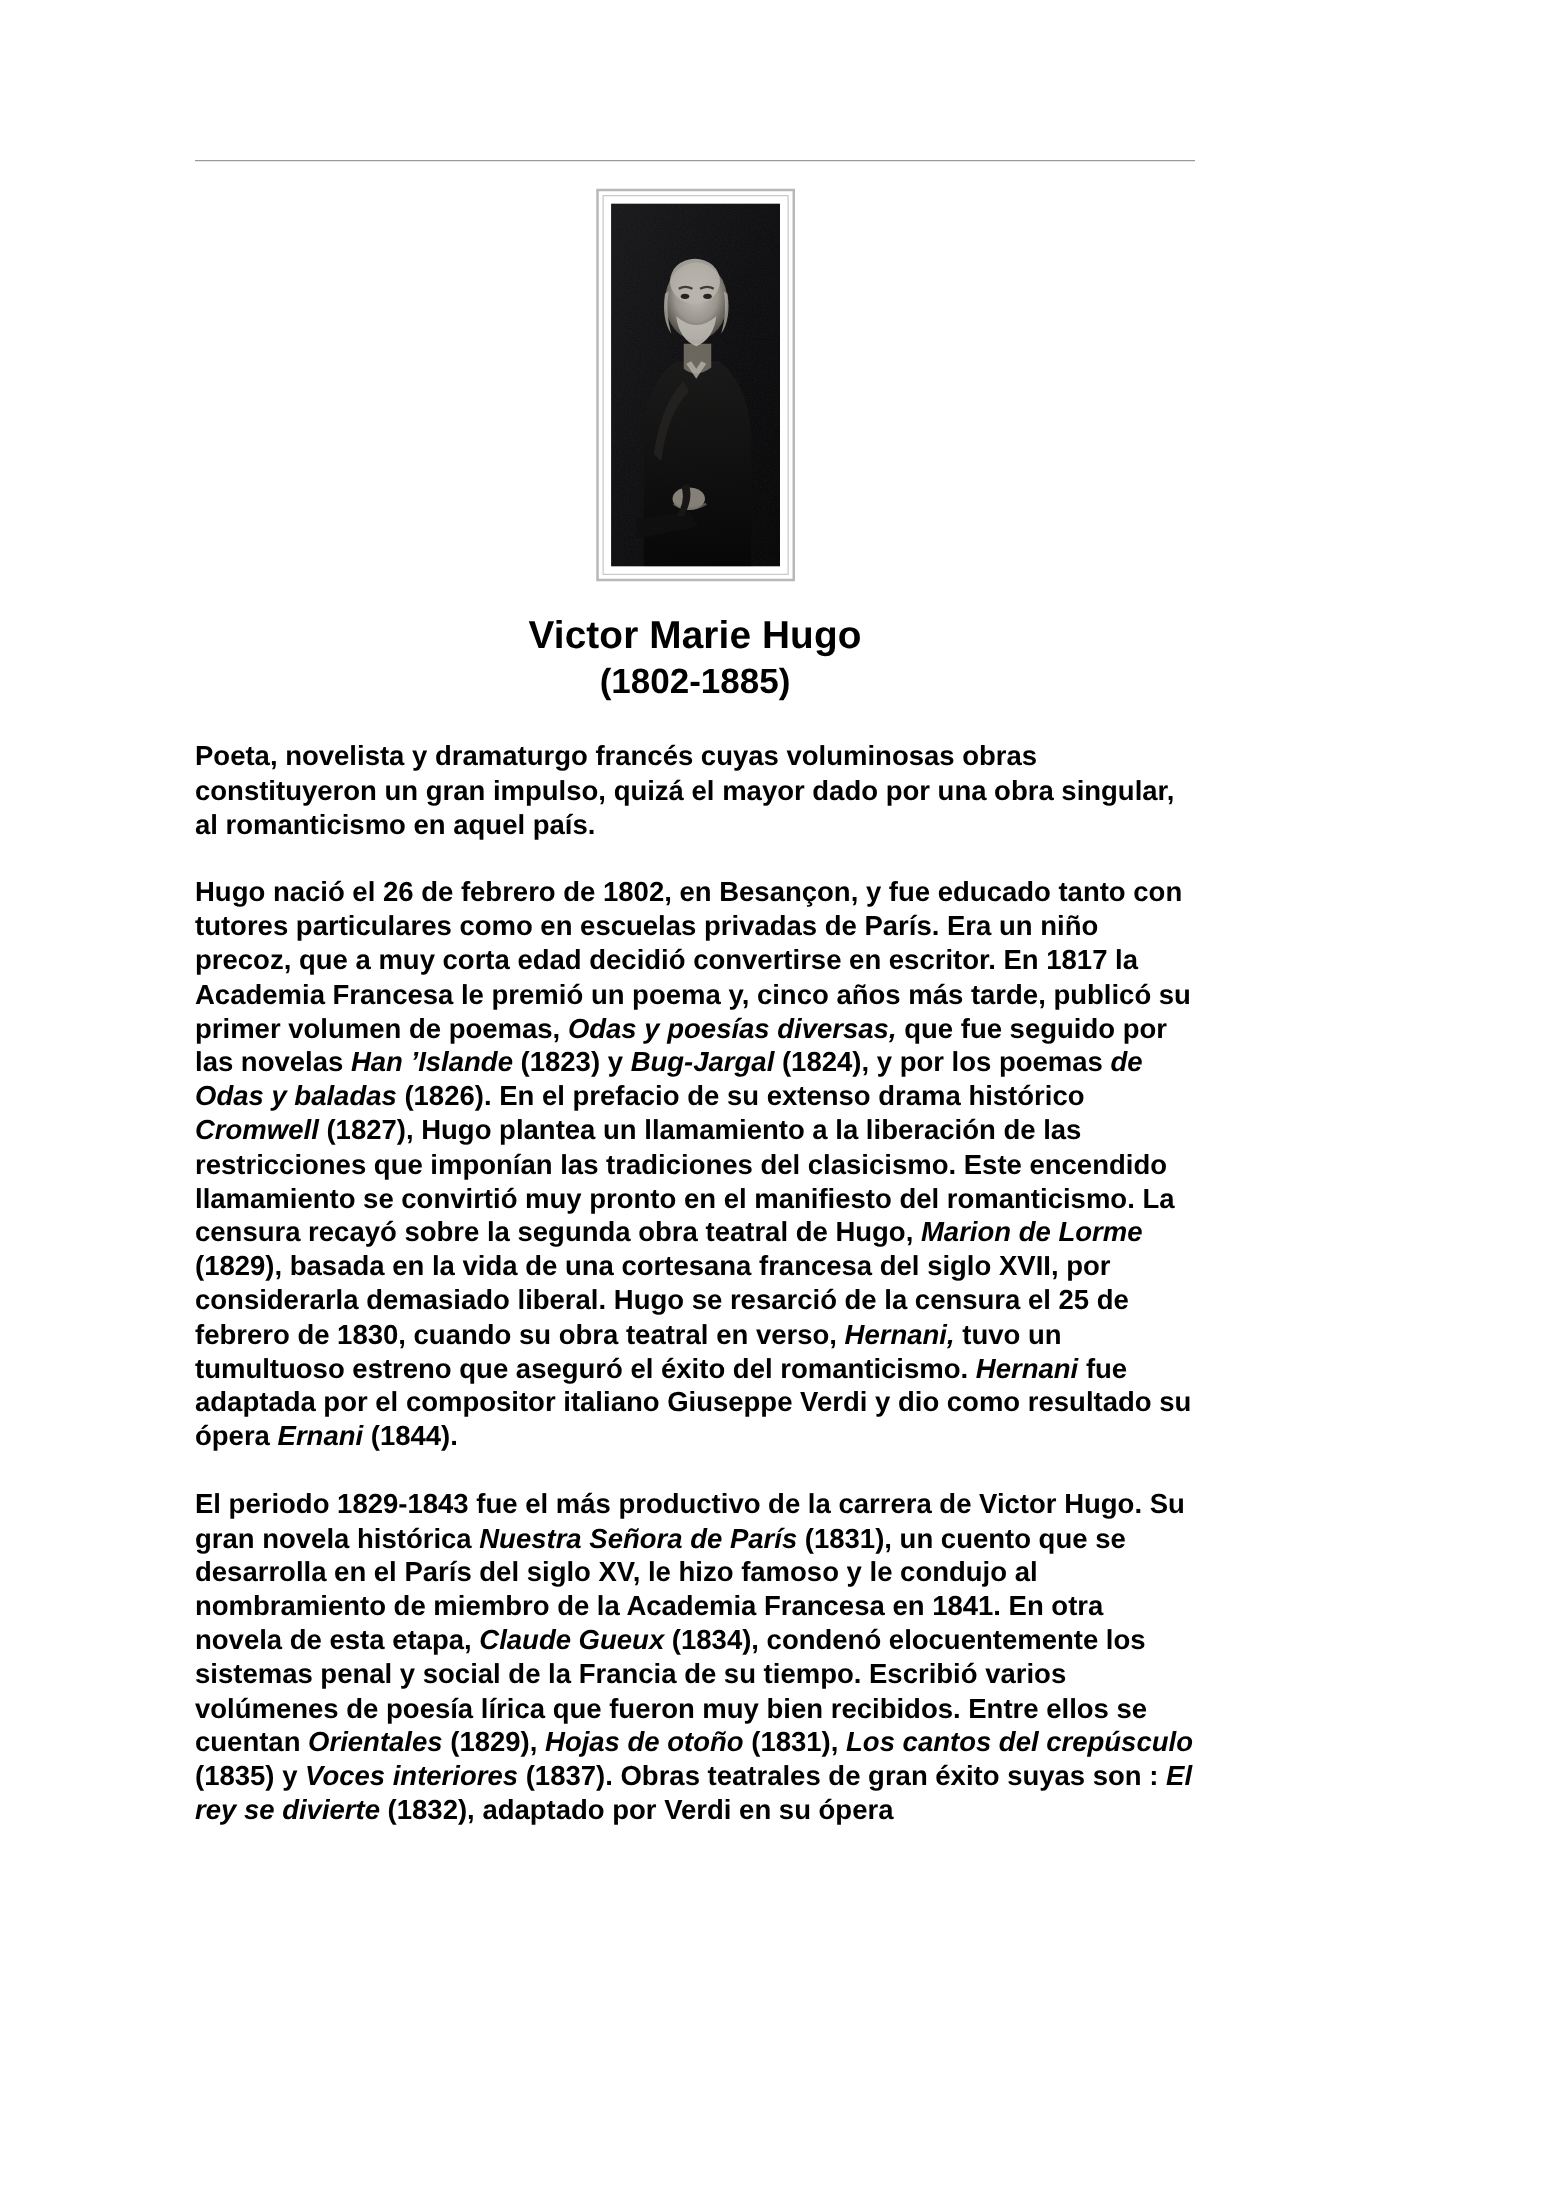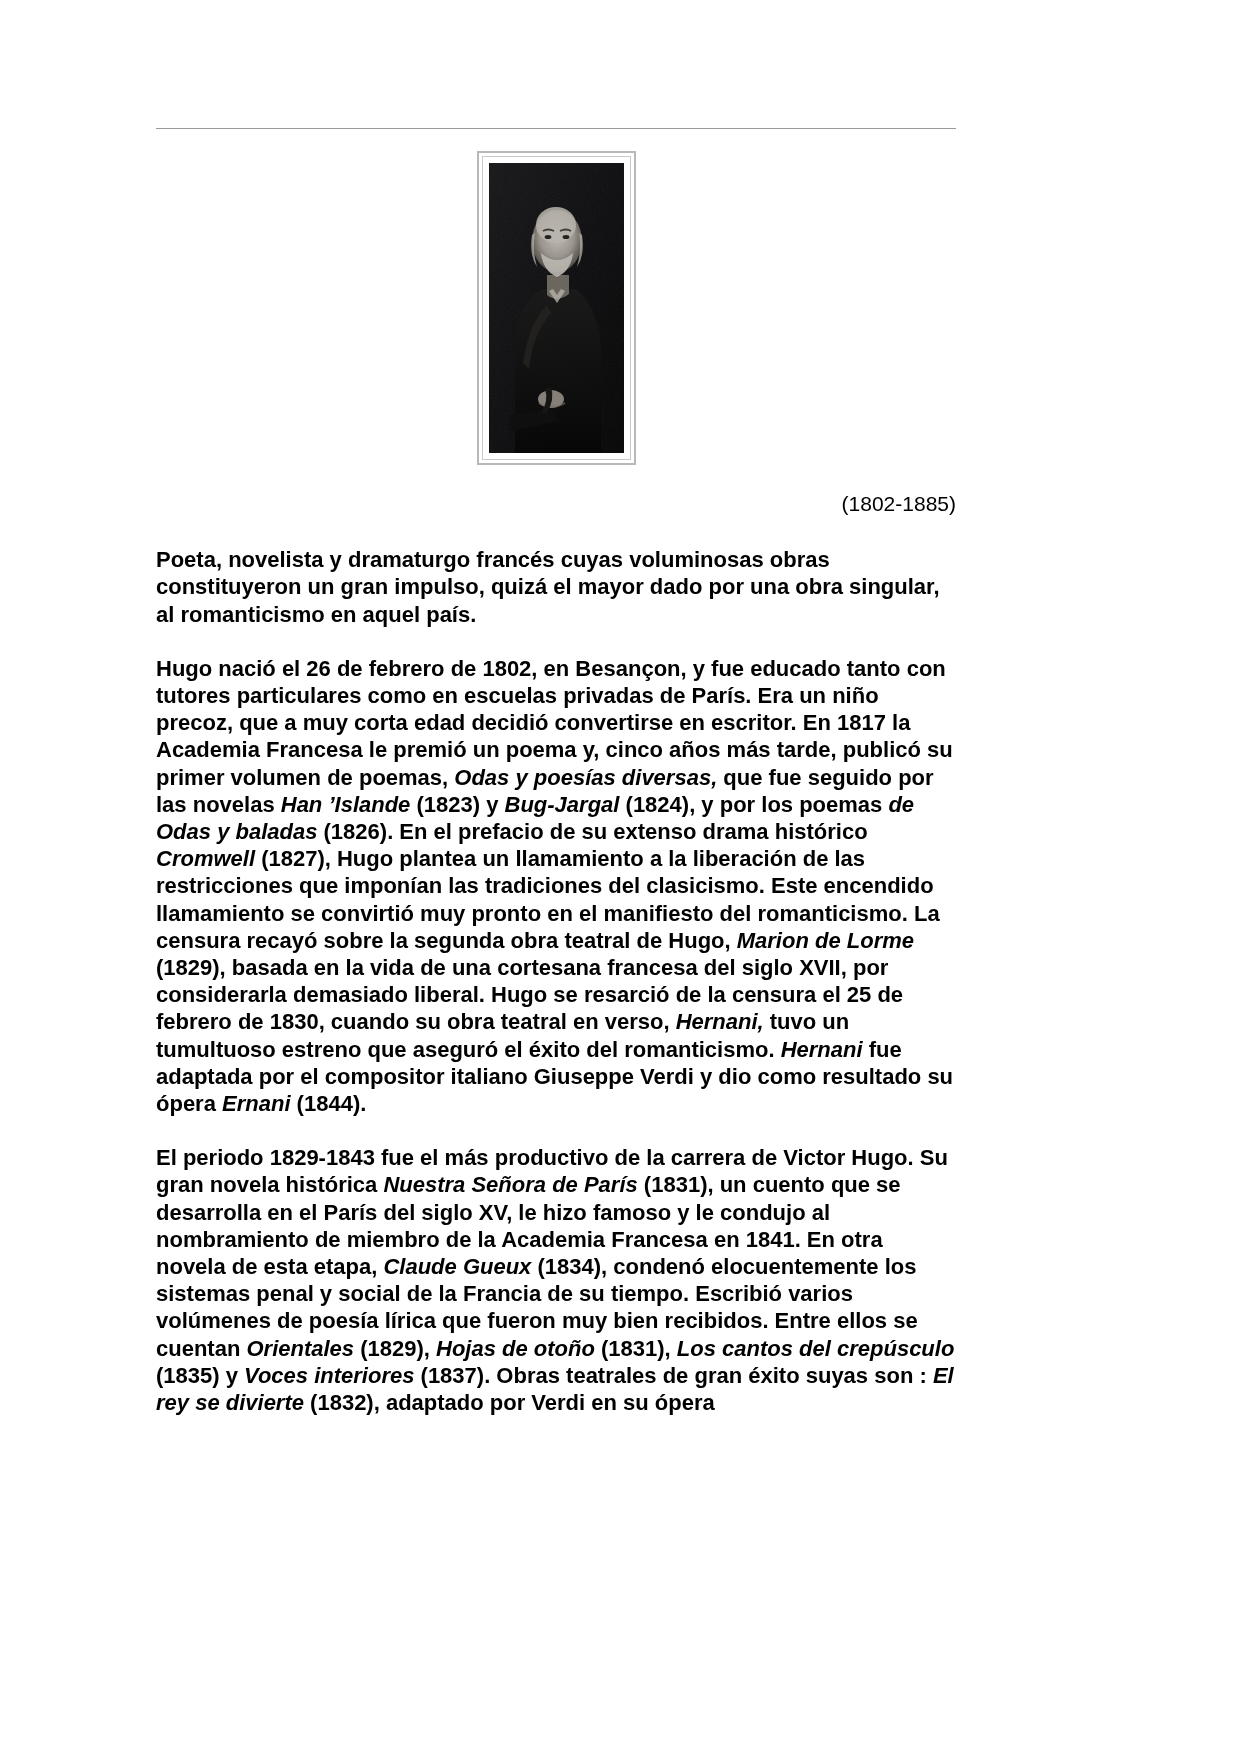--- a/index.html
+++ b/index.html
@@ -60,23 +60,23 @@
   }
   .doc-title {
     text-align: center;
     font-size: 31px;
     font-weight: bold;
     line-height: 1.12;
     margin: 0 0 2px 0;
     letter-spacing: 0.1px;
   }
   .doc-dates {
-    text-align: right;
-    font-size: 21px;
-    font-weight: normal;
+    text-align: center;
+    font-size: 28px;
+    font-weight: bold;
     line-height: 1.2;
     margin: 0 0 30px 0;
   }
   .para {
     font-size: 22px;
     font-weight: bold;
     line-height: 27.2px;
     margin: 0 0 27px 0;
     text-align: left;
     word-spacing: 0px;
@@ -158,20 +158,21 @@
 
               <rect width="135" height="290" fill="none"></rect>
               <path d="M0 0 H135 V290 H0 Z" fill="none"></path>
               <rect width="135" height="290" fill="url(#bgshade)" opacity="0.18"></rect>
             </svg>
           </div>
         </div>
       </div>
     </div>
 
+    <h1 class="doc-title">Victor Marie Hugo</h1>
     <div class="doc-dates">(1802-1885)</div>
 
     <div id="paragraphs">
         <p class="para"><span>Poeta, novelista y dramaturgo francés cuyas voluminosas obras constituyeron un gran impulso, quizá el mayor dado por una obra singular, al romanticismo en aquel país.</span></p>
         <p class="para"><span>Hugo nació el 26 de febrero de 1802, en Besançon, y fue educado tanto con tutores particulares como en escuelas privadas de París. Era un niño precoz, que a muy corta edad decidió convertirse en escritor. En 1817 la Academia Francesa le premió un poema y, cinco años más tarde, publicó su primer volumen de poemas, </span><i>Odas y poesías diversas,</i><span> que fue seguido por las novelas </span><i>Han ’Islande</i><span> (1823) y </span><i>Bug-Jargal</i><span> (1824), y por los poemas </span><i>de Odas y baladas</i><span> (1826). En el prefacio de su extenso drama histórico </span><i>Cromwell</i><span> (1827), Hugo plantea un llamamiento a la liberación de las restricciones que imponían las tradiciones del clasicismo. Este encendido llamamiento se convirtió muy pronto en el manifiesto del romanticismo. La censura recayó sobre la segunda obra teatral de Hugo, </span><i>Marion de Lorme</i><span> (1829), basada en la vida de una cortesana francesa del siglo XVII, por considerarla demasiado liberal. Hugo se resarció de la censura el 25 de febrero de 1830, cuando su obra teatral en verso, </span><i>Hernani,</i><span> tuvo un tumultuoso estreno que aseguró el éxito del romanticismo. </span><i>Hernani</i><span> fue adaptada por el compositor italiano Giuseppe Verdi y dio como resultado su ópera </span><i>Ernani</i><span> (1844).</span></p>
         <p class="para"><span>El periodo 1829-1843 fue el más productivo de la carrera de Victor Hugo. Su gran novela histórica </span><i>Nuestra Señora de París</i><span> (1831), un cuento que se desarrolla en el París del siglo XV, le hizo famoso y le condujo al nombramiento de miembro de la Academia Francesa en 1841. En otra novela de esta etapa, </span><i>Claude Gueux</i><span> (1834), condenó elocuentemente los sistemas penal y social de la Francia de su tiempo. Escribió varios volúmenes de poesía lírica que fueron muy bien recibidos. Entre ellos se cuentan </span><i>Orientales</i><span> (1829), </span><i>Hojas de otoño</i><span> (1831), </span><i>Los cantos del crepúsculo</i><span> (1835) y </span><i>Voces interiores</i><span> (1837). Obras teatrales de gran éxito suyas son : </span><i>El rey se divierte</i><span> (1832), adaptado por Verdi en su ópera</span></p>
       </div>
 
   </div>
 </div>

